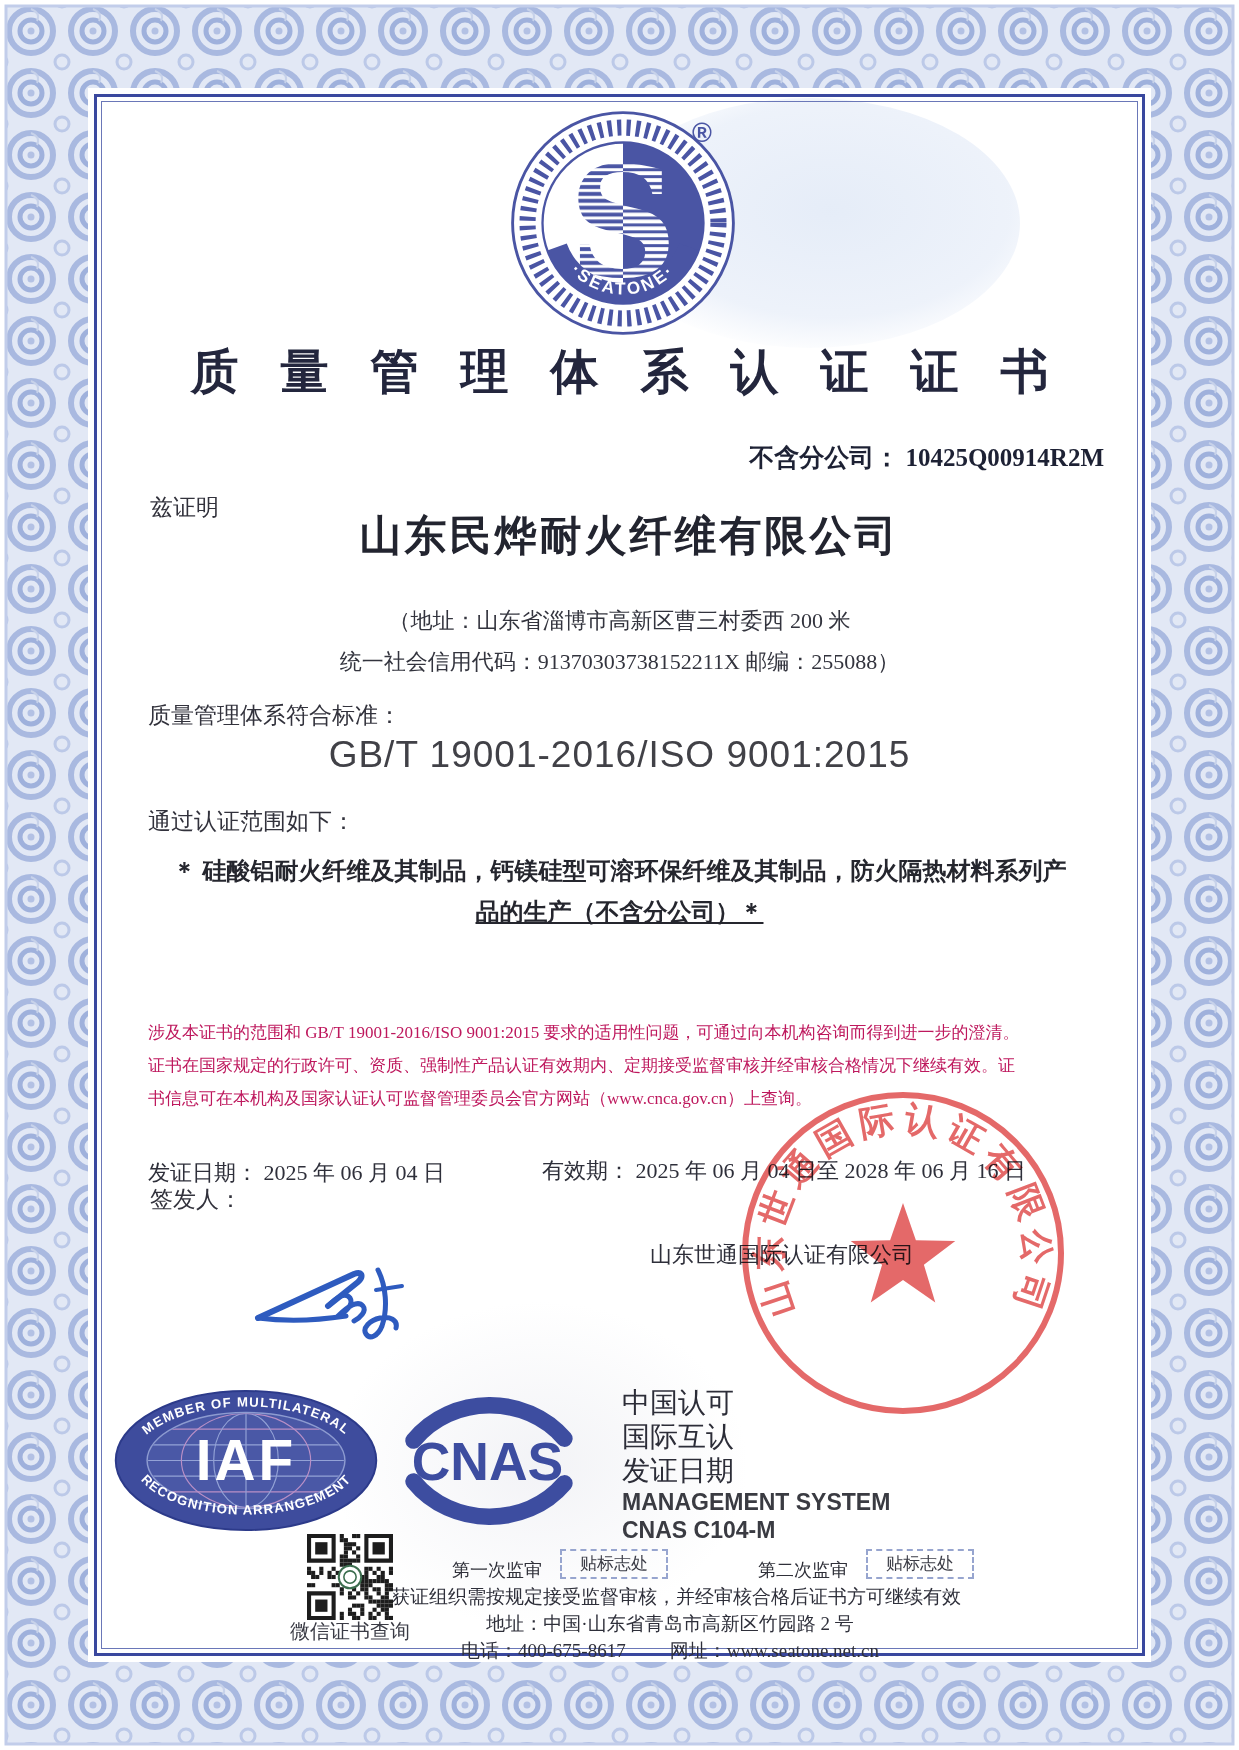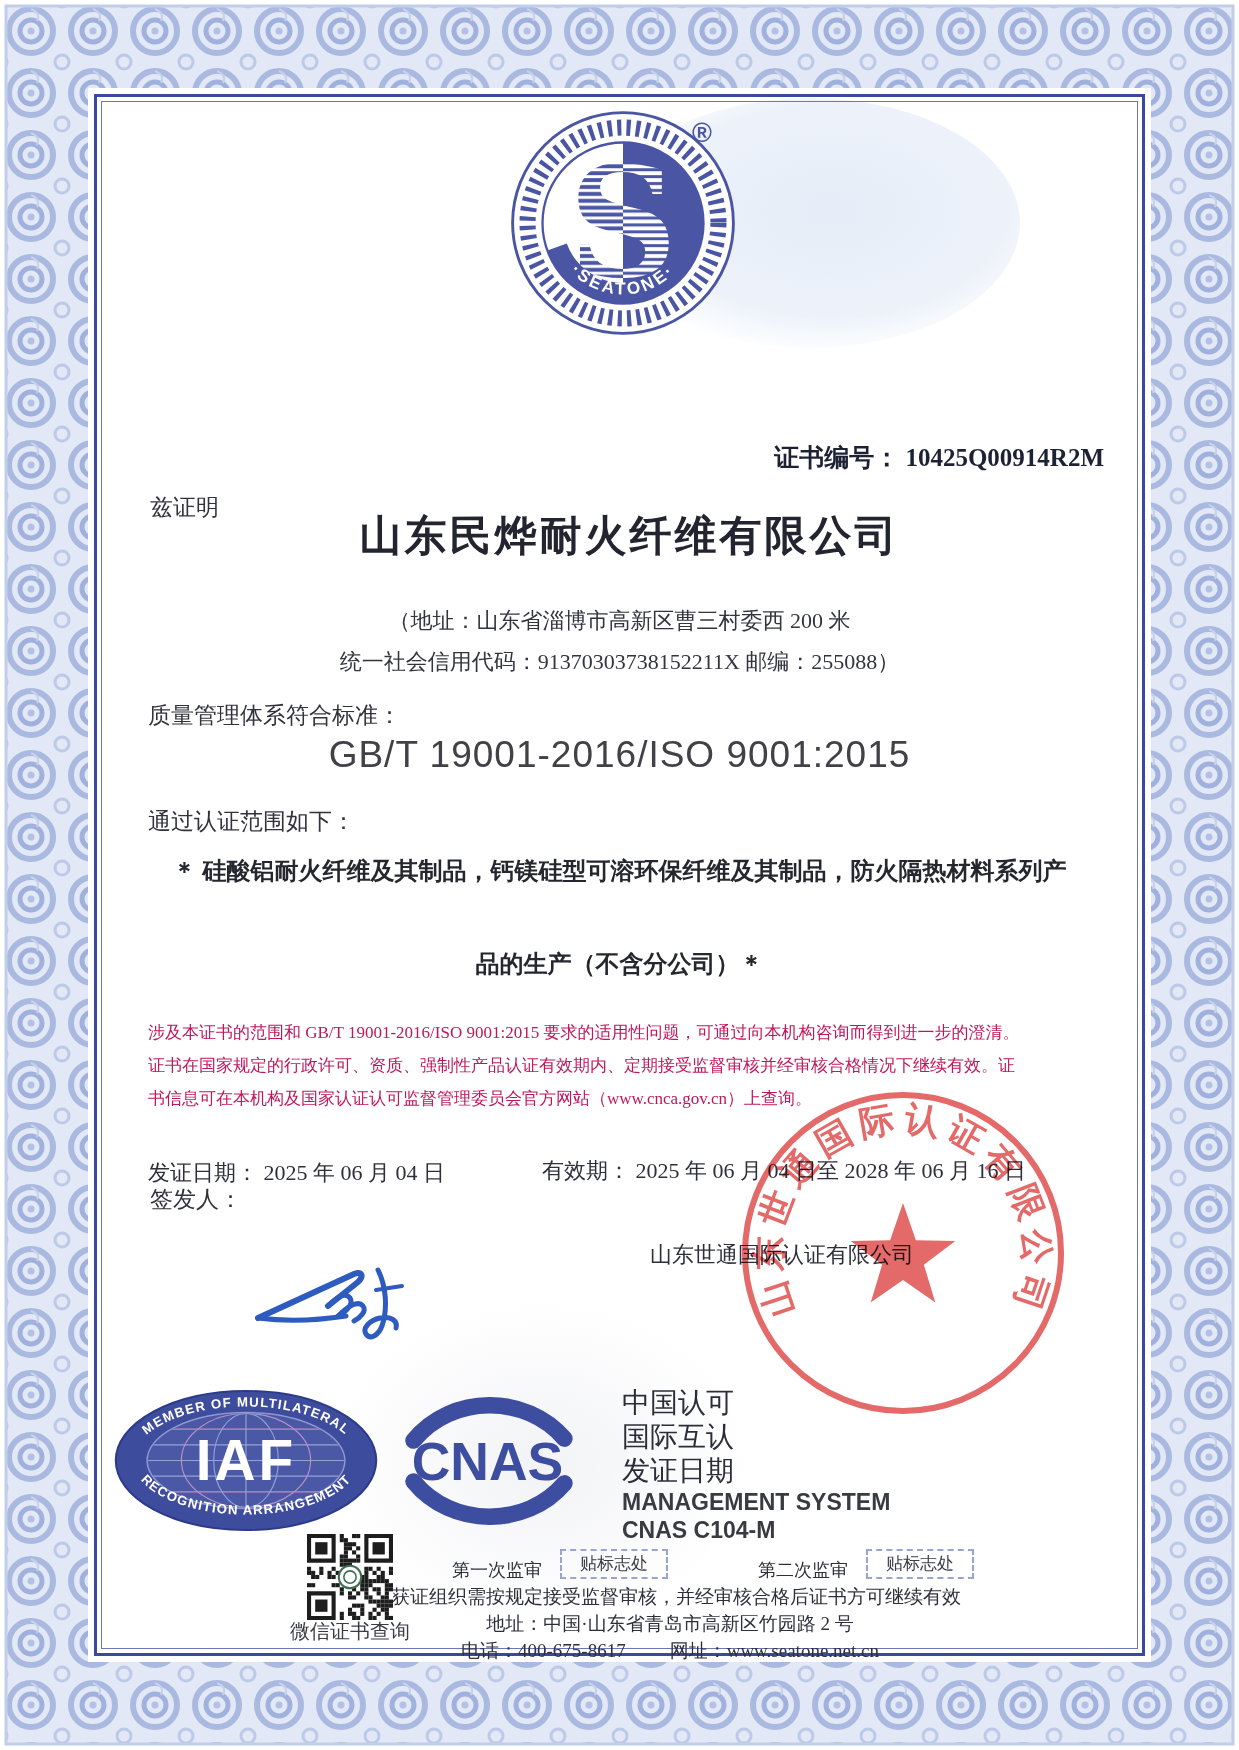--- a/index.html
+++ b/index.html
@@ -27,21 +27,21 @@
   .certify{left:150px;top:492px;font-size:23px;color:#32323c;}
   .company{left:0;right:0;top:508px;text-align:center;font-size:42px;font-weight:700;
     letter-spacing:3px;color:#22242f;padding-left:20px;}
   .addr{left:0;right:0;text-align:center;font-size:22px;color:#33343e;}
   .addr1{top:606px;} .addr2{top:647px;}
   .label{left:148px;font-size:23px;color:#32323c;}
   .std-label{top:700px;} .scope-label{top:806px;}
   .standard{left:0;right:0;top:734px;text-align:center;font-size:37px;color:#414147;
     font-family:"Liberation Sans","DejaVu Sans",sans-serif;letter-spacing:1px;}
   .scope{left:0;right:0;text-align:center;font-size:24px;font-weight:700;color:#25262e;}
-  .scope1{top:855px;} .scope2{top:948px;}
+  .scope1{top:855px;} .scope2{top:896px;text-decoration:underline;}
   .notes{left:148px;width:965px;top:1016px;font-size:17px;line-height:33px;color:#be185d;text-align:justify;}
   .issue{left:148px;top:1158px;font-size:22px;color:#2e2f3a;}
   .valid{left:542px;top:1156px;font-size:22px;color:#2e2f3a;}
   .signer{left:150px;top:1184px;font-size:23px;color:#32323c;}
   .issuer{left:650px;top:1240px;font-size:22px;color:#2e2f3a;z-index:3;}
   .sig{left:250px;top:1256px;z-index:4;}
   .stamp{left:736px;top:1086px;z-index:5;mix-blend-mode:multiply;opacity:.92;}
   .iaf{left:112px;top:1390px;z-index:3;}
   .cnas{left:398px;top:1386px;z-index:3;}
   .cnas-text{left:622px;top:1386px;z-index:3;}
@@ -124,21 +124,22 @@
         <text x="100" y="146" text-anchor="middle" font-family="'DejaVu Serif','Liberation Serif',serif" font-size="132" font-weight="700" fill="url(#hlW)">S</text>
       </g>
       <path d="M165.8,123.9 A70,70 0 0 1 34.2,123.9 L51.1,117.8 A52,52 0 0 0 148.9,117.8 Z" fill="#4a55a4"></path>
       <path id="brandArc" d="M41.7,121.2 A62,62 0 0 0 158.3,121.2" fill="none"></path>
       <text font-size="15" font-weight="700" letter-spacing="2.5" fill="#ffffff" font-family="'Liberation Sans','DejaVu Sans',sans-serif">
         <textPath href="#brandArc" startOffset="50%" text-anchor="middle">·SEATONE·</textPath>
       </text>
     </svg>
     <div class="abs reg">®</div>
 
-    <div class="abs certno">证书编号： 10425Q00914R2M</div>
+    <div class="abs title">质量管理体系认证证书</div>
+    <div class="abs certno">不含分公司： 10425Q00914R2M</div>
 
     <div class="abs certify">兹证明</div>
     <div class="abs company">山东民烨耐火纤维有限公司</div>
     <div class="abs addr addr1">（地址：山东省淄博市高新区曹三村委西 200 米</div>
     <div class="abs addr addr2">统一社会信用代码：91370303738152211X 邮编：255088）</div>
     <div class="abs label std-label">质量管理体系符合标准：</div>
     <div class="abs standard">GB/T 19001-2016/ISO 9001:2015</div>
     <div class="abs label scope-label">通过认证范围如下：</div>
     <div class="abs scope scope1">＊ 硅酸铝耐火纤维及其制品，钙镁硅型可溶环保纤维及其制品，防火隔热材料系列产</div>
     <div class="abs scope scope2">品的生产（不含分公司）＊</div>

